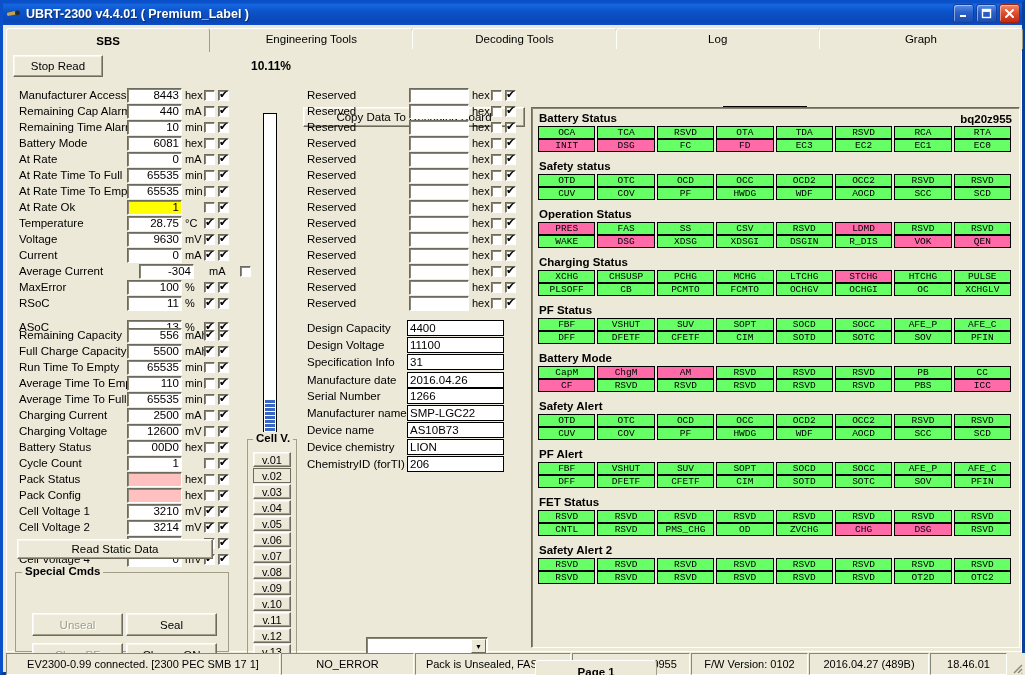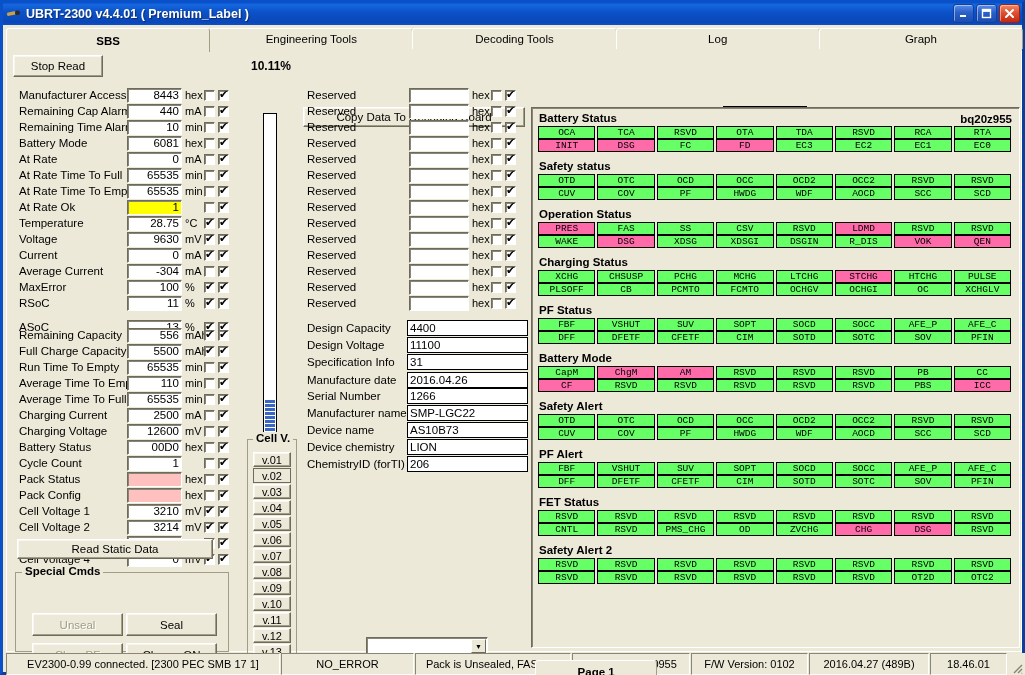--- a/index.html
+++ b/index.html
@@ -140,21 +140,21 @@
   .mlabel { width:110px; padding-left:8px; font-size:11.5px; white-space:nowrap; }
   .mfield {
     width:60px;height:15px;background:#fff;
     border:1px solid; border-color:#6e6a5c #fff #fff #6e6a5c;
     box-shadow: inset 1px 1px 0 #8a8676;
     font-size:11.5px; padding-left:2px; line-height:13px; overflow:hidden; white-space:nowrap;
   }
   .srow { position:absolute; left:0; height:17px; display:flex; align-items:center; }
   .slabel { width:108px; padding-left:8px; font-size:11.5px; white-space:nowrap; }
   .sfield {
-    width:121px;height:16px;background:#fff;
+    width:97px;height:16px;background:#fff;
     border:1px solid #000;
     font-size:11.5px; padding-left:2px; line-height:14px; overflow:hidden; white-space:nowrap;
   }
   #btnReadStatic { position:absolute; left:10px; top:488px; width:196px; height:20px; }
   #special {
     position:absolute; left:8px; top:521px; width:214px; height:80px;
     border:1px solid #a09e86;
   }
   #special .gtitle {
     position:absolute; left:6px; top:-8px; background:#ece9d8; padding:0 3px;
@@ -373,21 +373,21 @@
           <div class="cbx on"></div>
           <div class="cbx on"></div>
         </div>
         <div class="row" style="top: 192px;">
           <div class="rlabel">Current</div>
           <div class="rfield">0</div>
           <div class="runit">mA</div>
           <div class="cbx on"></div>
           <div class="cbx on"></div>
         </div>
-        <div class="row" style="top: 208px;">
+        <div class="row" style="top: 208px; gap: 12px;">
           <div class="rlabel">Average Current</div>
           <div class="rfield">-304</div>
           <div class="runit">mA</div>
           <div class="cbx"></div>
           <div class="cbx on"></div>
         </div>
         <div class="row" style="top: 224px;">
           <div class="rlabel">MaxError</div>
           <div class="rfield">100</div>
           <div class="runit">%</div>

